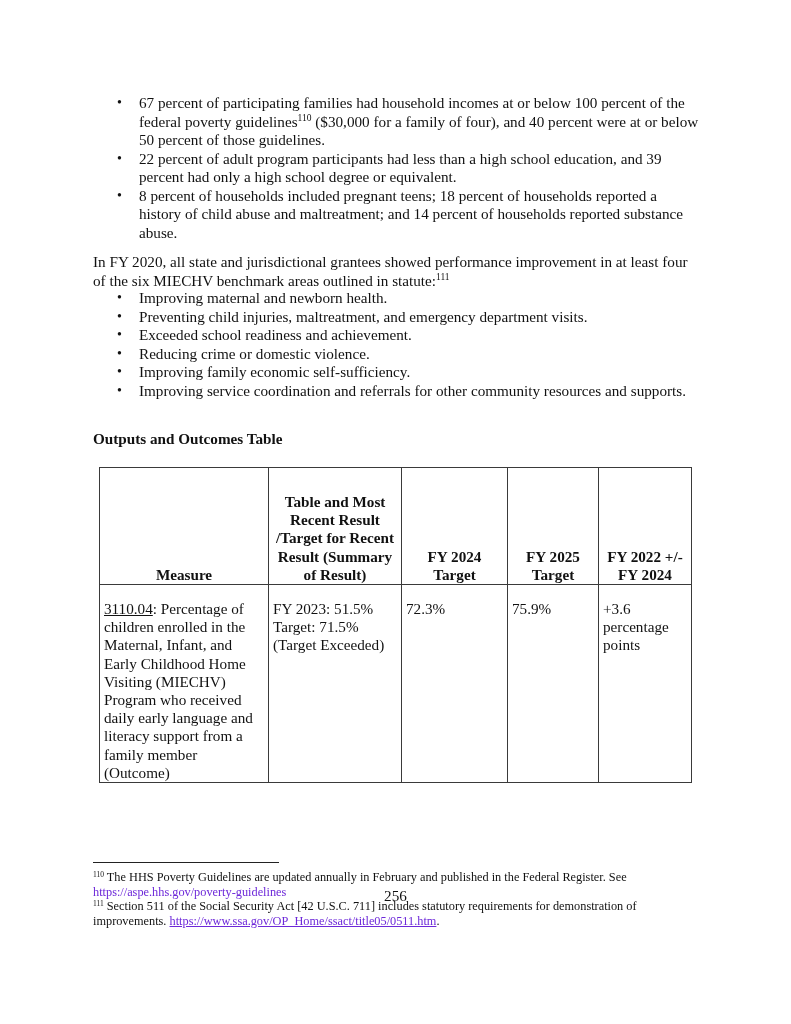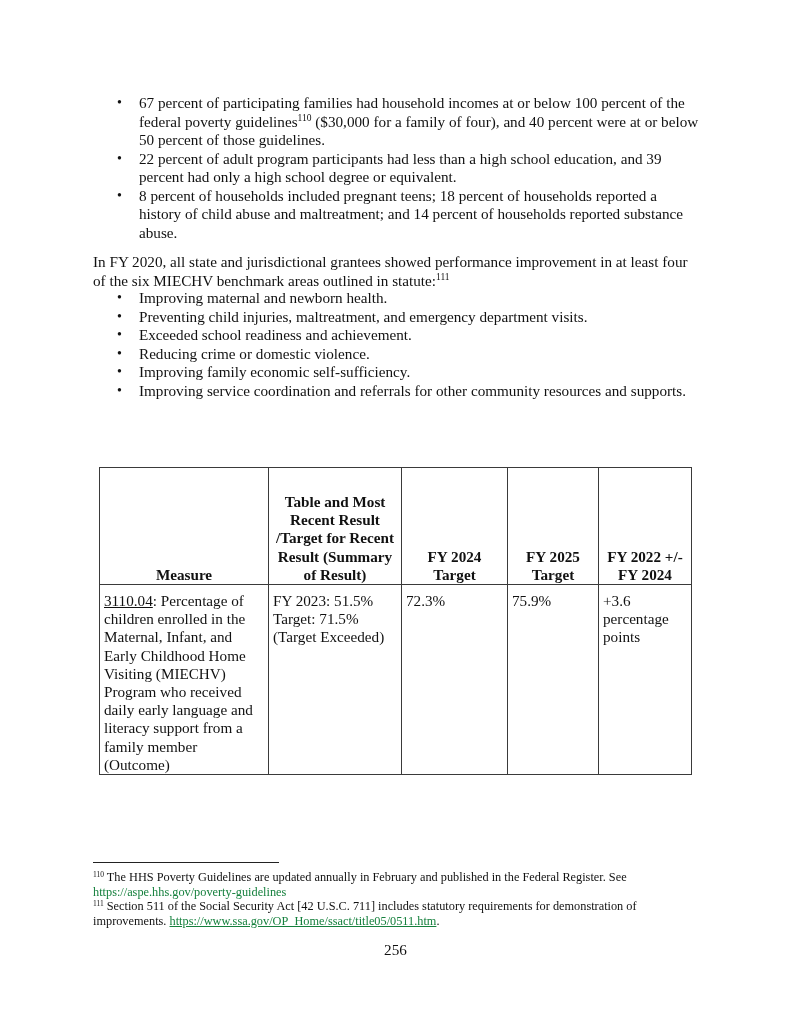--- a/index.html
+++ b/index.html
@@ -36,38 +36,38 @@
     position: absolute; left: 99px; top: 467px;
     border-collapse: collapse; font-size: 15.2px; line-height: 18.2px;
   }
   table.ot th, table.ot td {
     border: 1.4px solid #3a3a3a; padding: 0 4px; vertical-align: top;
   }
   table.ot th {
     font-weight: bold; text-align: center; vertical-align: bottom; padding-bottom: 0;
     height: 116px;
   }
-  table.ot td { height: 177px; padding-top: 7px; }
+  table.ot td { height: 177px; padding-top: 15px; }
   .c1 { width: 160px; } .c2 { width: 124px; } .c3 { width: 97px; }
   .c4 { width: 82px; } .c5 { width: 84px; }
   .mcode { text-decoration: underline; }
 
   .fn-rule {
     position: absolute; left: 93px; top: 862px; width: 186px; height: 0;
     border-top: 1px solid #222;
   }
   .footnotes {
     position: absolute; left: 93px; top: 870px; width: 610px;
     font-size: 12.3px; line-height: 14.6px;
   }
   .footnotes sup { font-size: 7.5px; vertical-align: 4px; }
-  .fn-link { color: #15803d; }
+  .fn-link { color: #6d28d9; }
   .fn-link.u { text-decoration: underline; }
   .pagenum {
-    position: absolute; left: 0; width: 791px; top: 941px; text-align: center;
+    position: absolute; left: 0; width: 791px; top: 887px; text-align: center;
     font-size: 15.2px;
   }
 </style>
 </head>
 <body>
 
 <div class="page">
 
   <ul class="bullets" id="bullets-a">
     <li><span class="dot">•</span><span>67 percent of participating families had household incomes at or below 100 percent of the federal poverty guidelines</span><sup>110</sup><span> ($30,000 for a family of four), and 40 percent were at or below 50 percent of those guidelines.</span></li>
@@ -79,20 +79,21 @@
 
   <ul class="bullets" id="bullets-b">
     <li><span class="dot">•</span><span>Improving maternal and newborn health.</span></li>
     <li><span class="dot">•</span><span>Preventing child injuries, maltreatment, and emergency department visits.</span></li>
     <li><span class="dot">•</span><span>Exceeded school readiness and achievement.</span></li>
     <li><span class="dot">•</span><span>Reducing crime or domestic violence.</span></li>
     <li><span class="dot">•</span><span>Improving family economic self-sufficiency.</span></li>
     <li><span class="dot">•</span><span>Improving service coordination and referrals for other community resources and supports.</span></li>
   </ul>
 
+  <h3 class="heading">Outputs and Outcomes Table</h3>
 
   <table class="ot">
     <thead>
       <tr>
         <th class="c1">Measure</th>
         <th class="c2">Table and Most Recent Result /Target for Recent Result (Summary of Result)</th>
         <th class="c3">FY 2024 Target</th>
         <th class="c4">FY 2025 Target</th>
         <th class="c5">FY 2022 +/- FY 2024</th>
       </tr>

